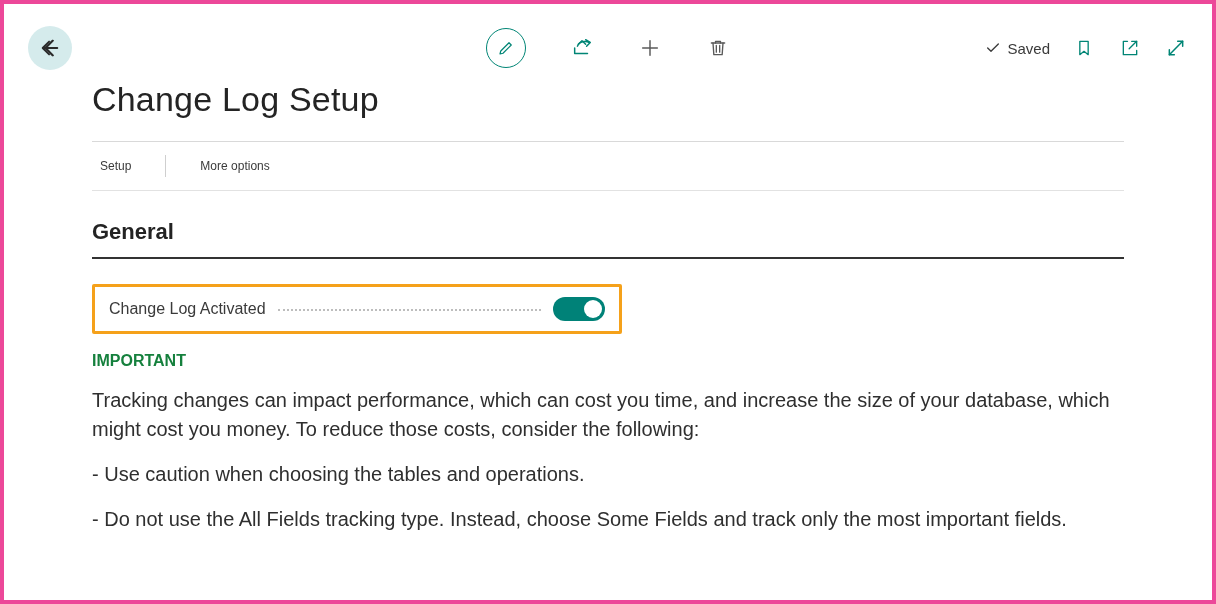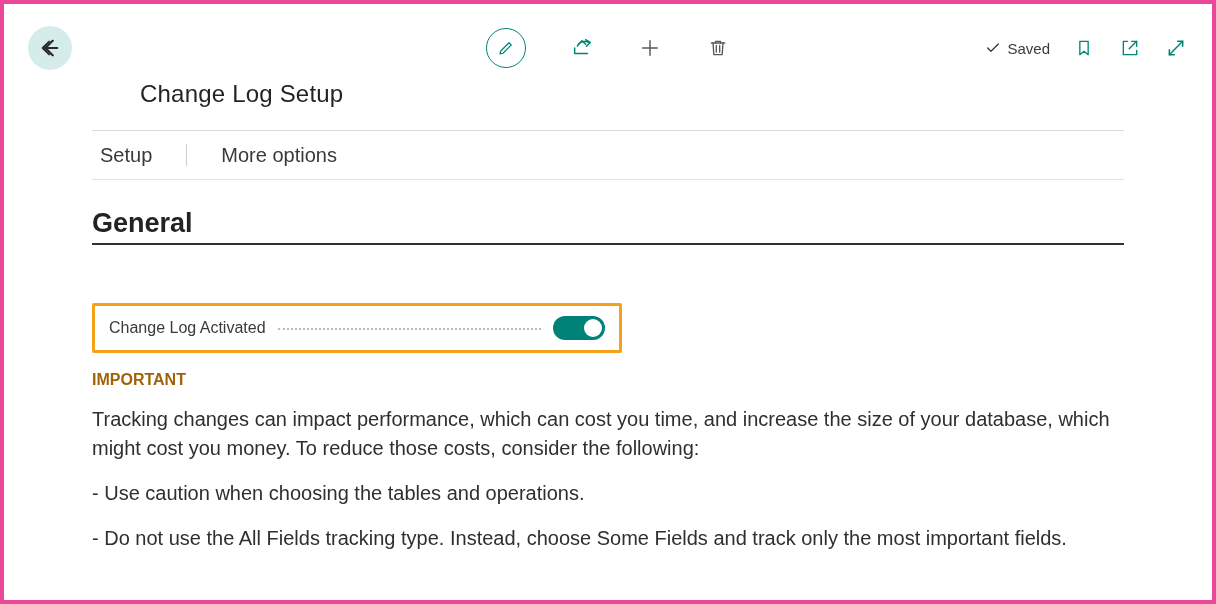--- a/index.html
+++ b/index.html
@@ -58,51 +58,50 @@
   .saved {
     display: flex; align-items: center; gap: 6px;
     color: #3a3a3a; font-size: 15px;
   }
 
   .content {
     position: absolute;
     left: 88px; right: 88px; top: 76px;
   }
   .page-title {
-    font-size: 24px;
+    font-size: 34px;
     font-weight: 350;
     color: #242424;
     letter-spacing: 0.2px;
     margin-bottom: 22px;
-    margin-left: 48px;
   }
   .hr-light { border: none; border-top: 1px solid #d9d9d9; }
   .tabs {
     display: flex; align-items: center;
     height: 48px;
     gap: 26px;
-    font-size: 20px;
+    font-size: 12px;
     color: #3a3a3a;
     margin-bottom: 0;
   }
   .tab { cursor: pointer; padding: 6px 8px; }
   .tab-divider { width: 1px; height: 22px; background: #cfcfcf; }
   .hr-light2 { border: none; border-top: 1px solid #e2e2e2; margin-top: 0; }
 
   .section-title {
-    font-size: 27px;
+    font-size: 22px;
     font-weight: 600;
     color: #232323;
     margin-top: 28px;
-    padding-bottom: 4px;
+    padding-bottom: 12px;
     border-bottom: 2px solid #323232;
   }
 
   .highlight-row {
-    margin-top: 58px;
+    margin-top: 25px;
     border: 3px solid #f5a11a;
     border-radius: 2px;
     width: 530px;
     height: 50px;
     display: flex; align-items: center;
     padding: 0 14px;
     position: relative;
   }
   .field-label {
     font-size: 16px;
@@ -130,21 +129,21 @@
     right: 3px; top: 3px;
     width: 18px; height: 18px;
     background: #ffffff;
     border-radius: 50%;
   }
 
   .important-heading {
     margin-top: 18px;
     font-size: 16px;
     font-weight: 700;
-    color: #a16207;
+    color: #15803d;
   }
   .body-text {
     margin-top: 16px;
     font-size: 20px;
     color: #2f2f2f;
     line-height: 1.45;
     max-width: 1020px;
   }
   .body-text.li { }
 </style>

